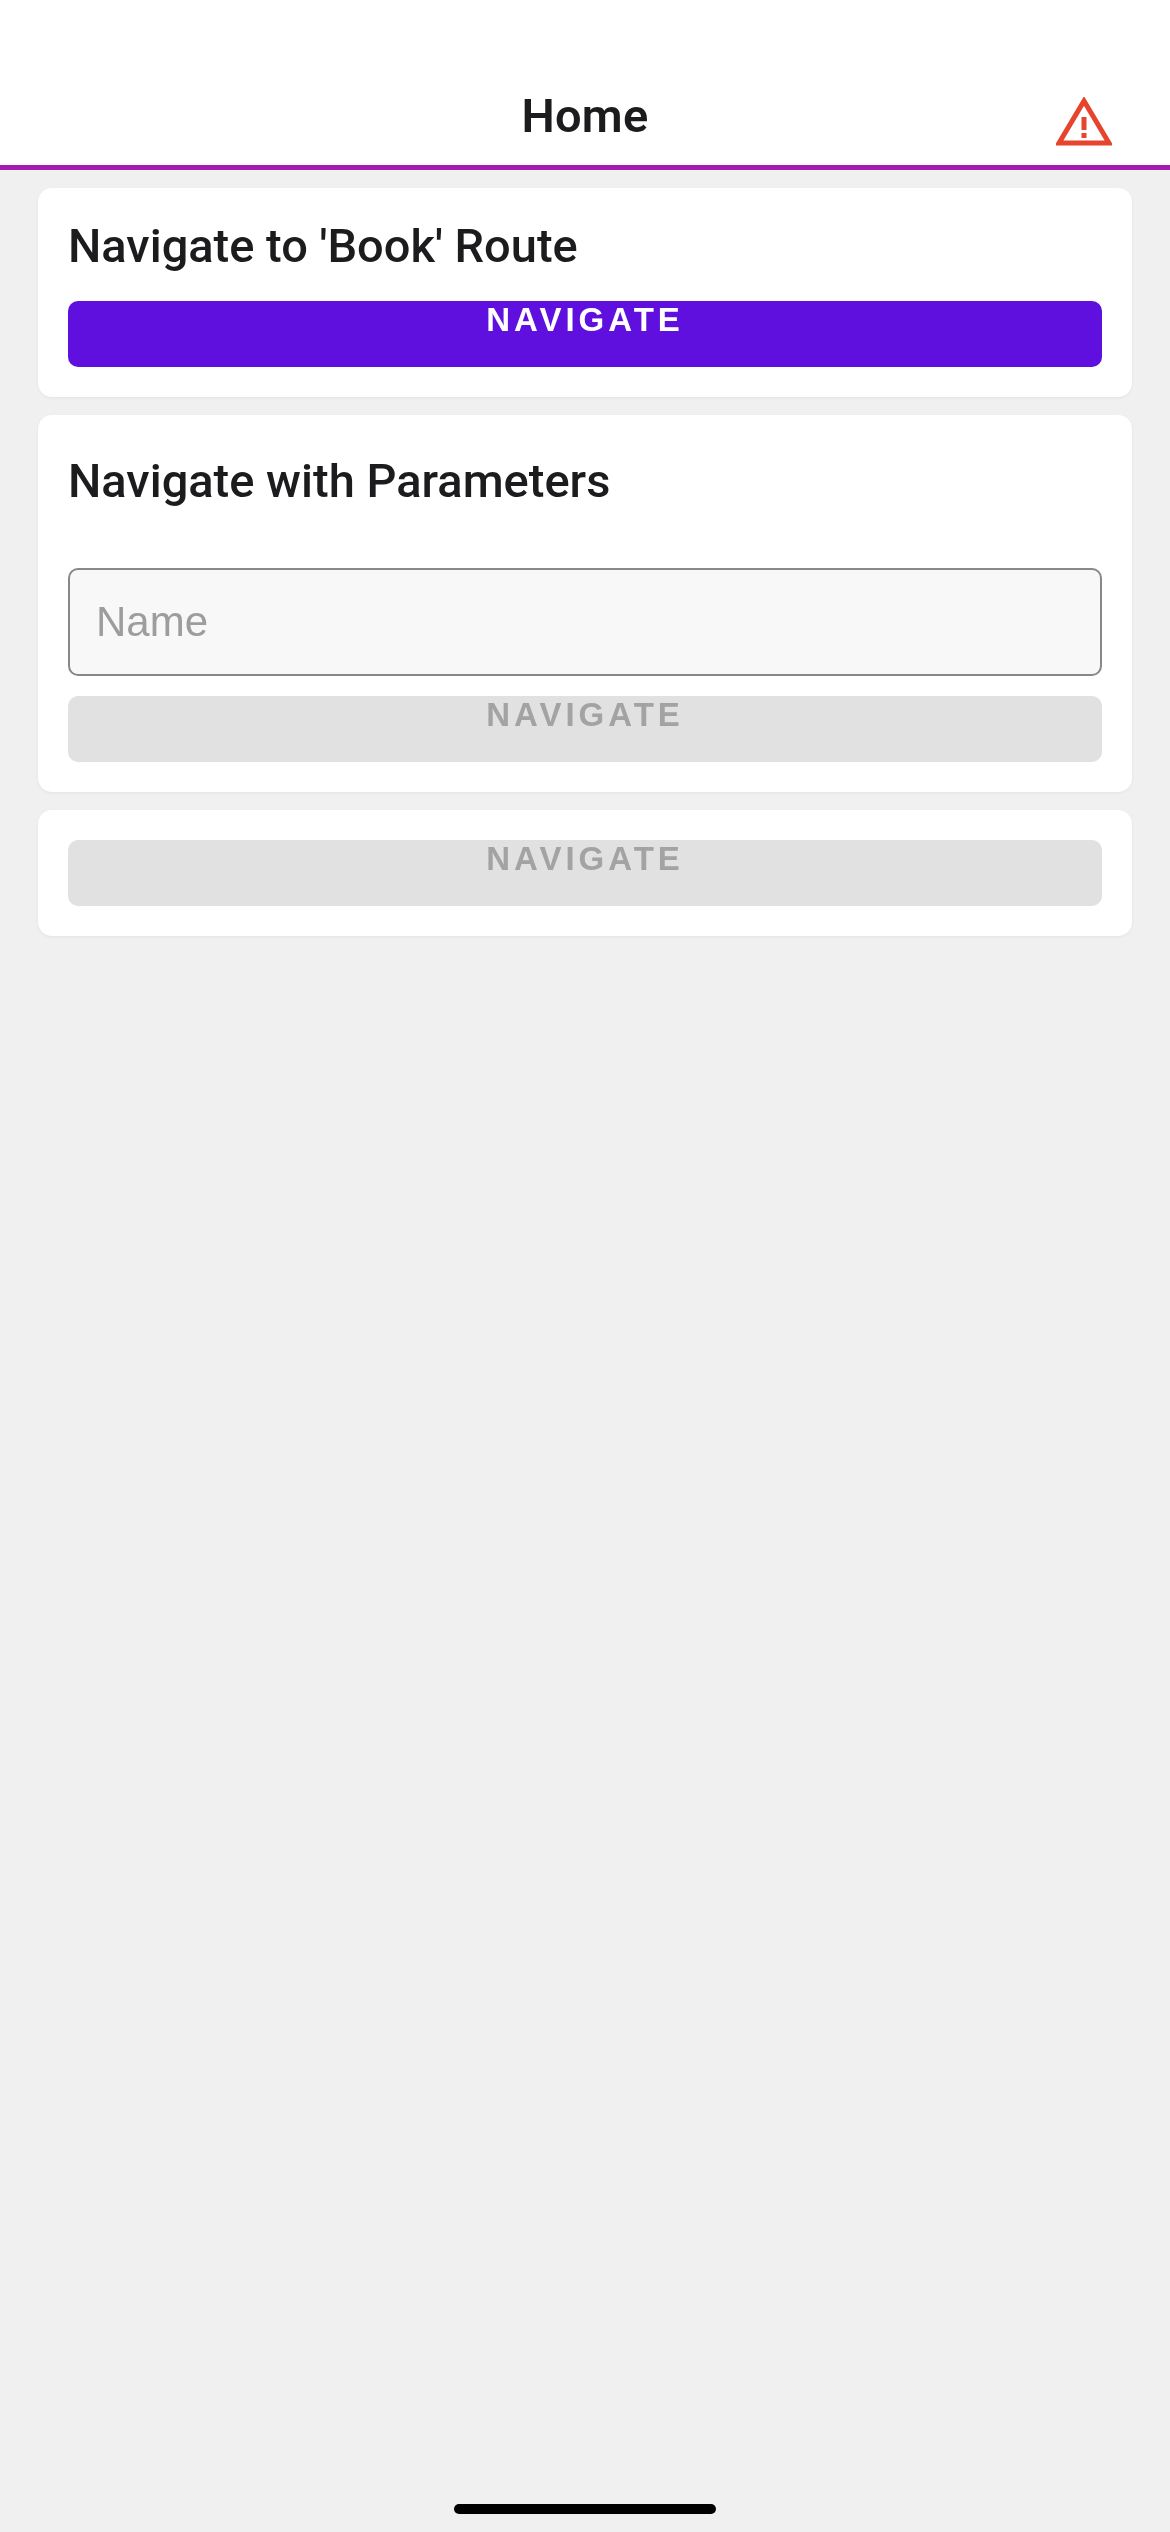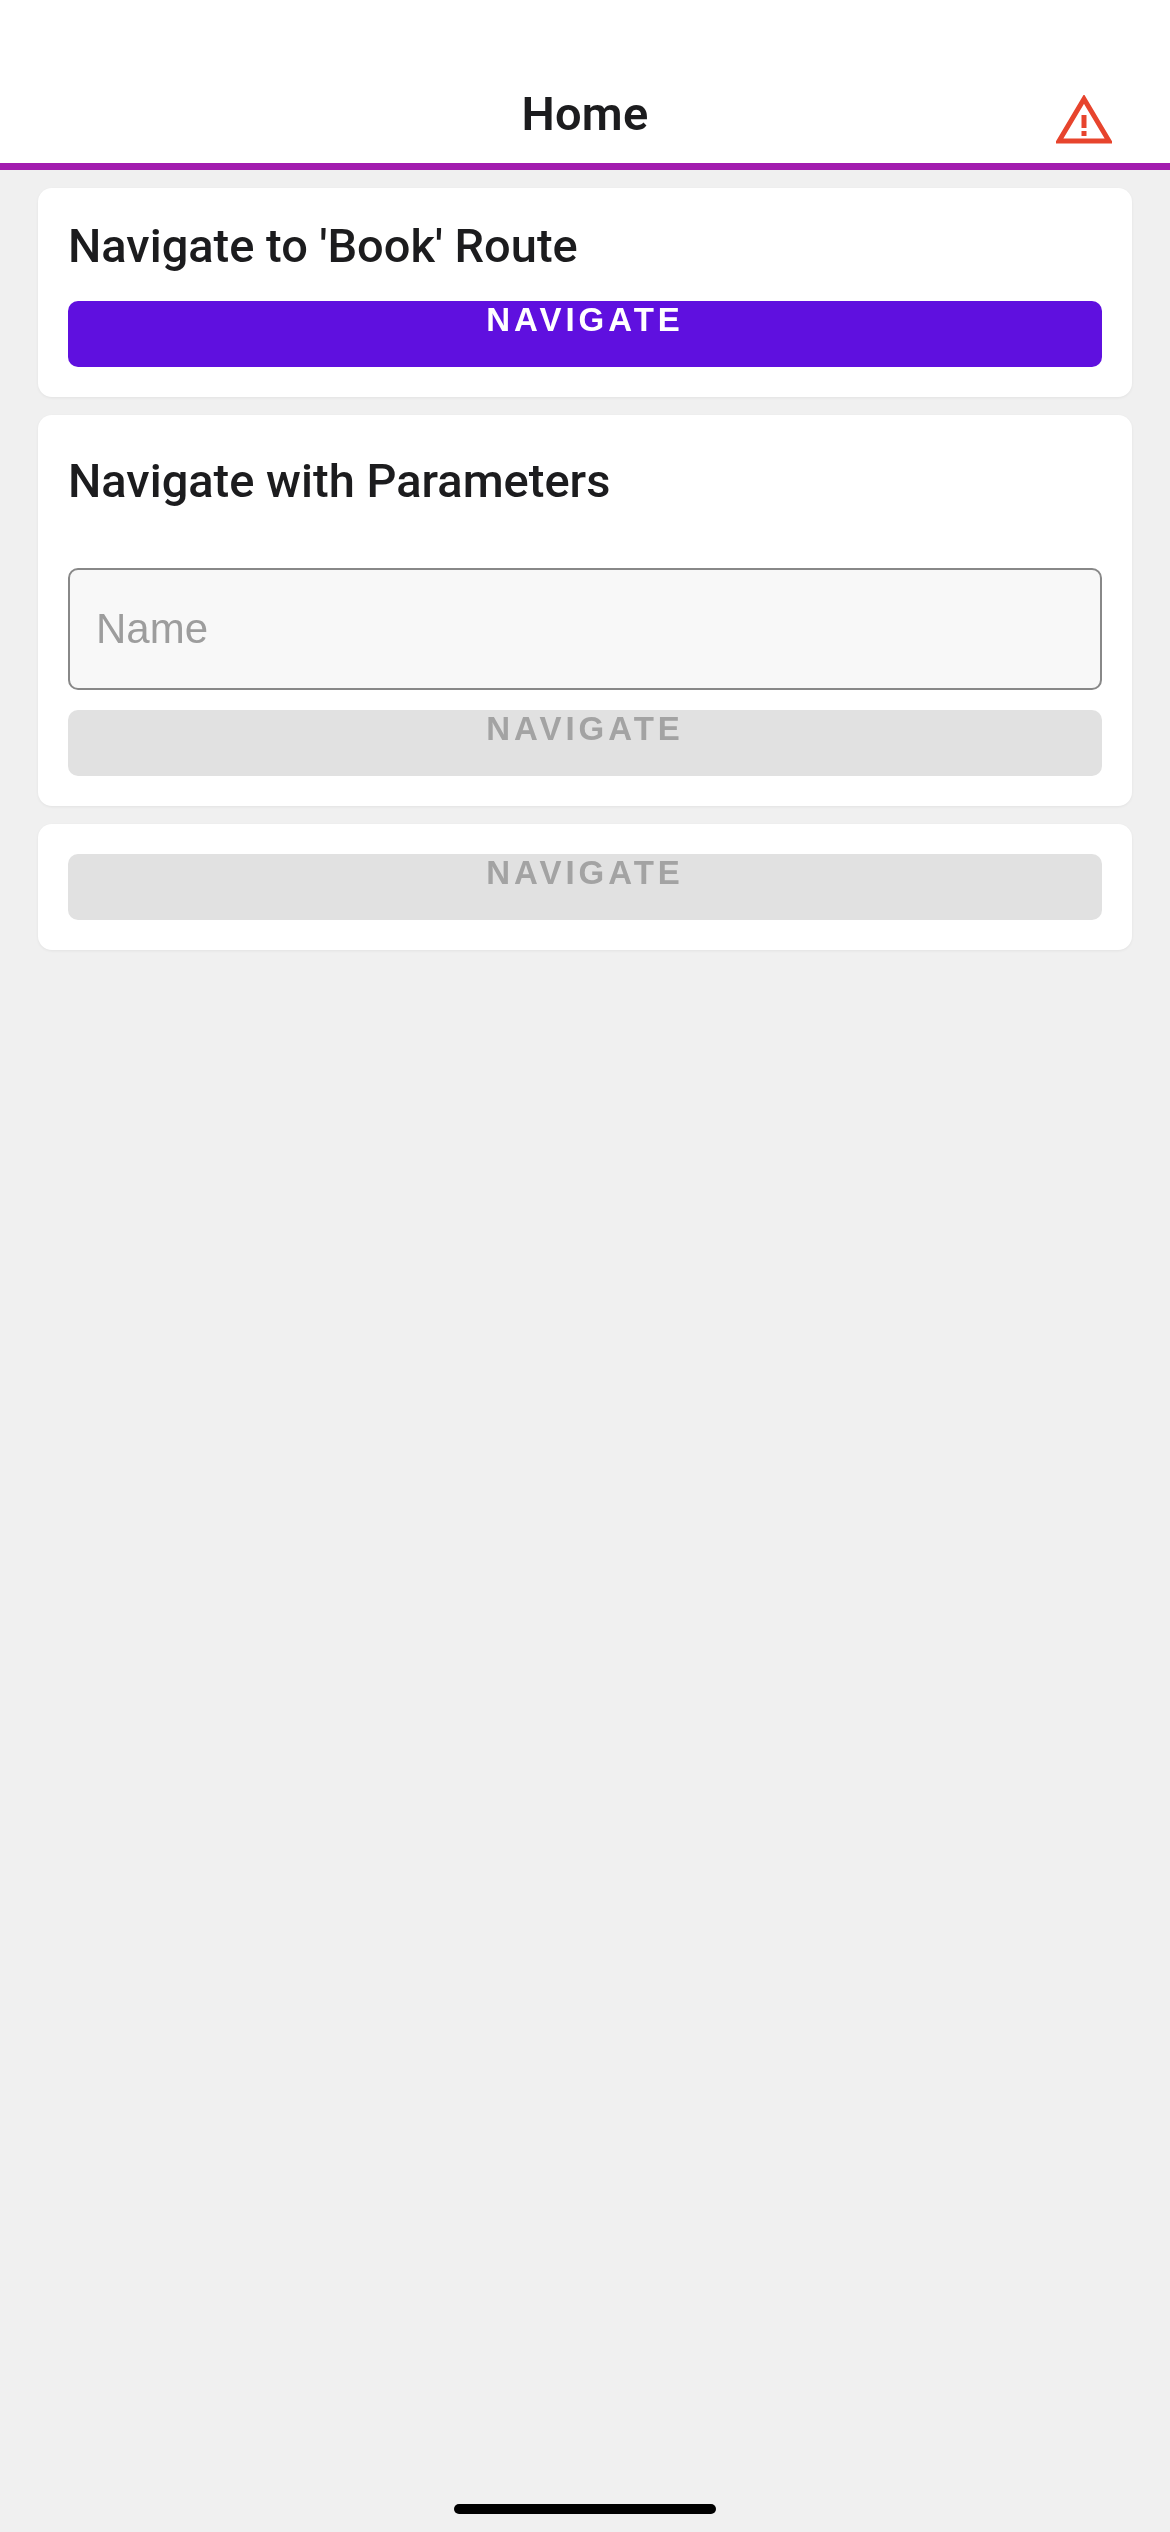--- a/index.html
+++ b/index.html
@@ -19,21 +19,21 @@
     width: 1170px;
     height: 2532px;
     position: relative;
     background: #f0f0f0;
     display: flex;
     flex-direction: column;
   }
   .nav-bar {
     height: 170px;
     background: #ffffff;
-    border-bottom: 7px solid #a21caf;
+    border-bottom: 5px solid #a21caf;
     display: flex;
     align-items: flex-end;
     justify-content: center;
     position: relative;
     padding-bottom: 22px;
   }
   .nav-title {
     font-size: 47px;
     font-weight: 600;
     color: #1c1c1e;
@@ -83,21 +83,21 @@
   .btn-primary {
     background: #5f10df;
     color: #ffffff;
   }
   .btn-disabled {
     background: #e1e1e1;
     color: #a3a3a3;
   }
   .text-input {
     width: 100%;
-    height: 122px;
+    height: 108px;
     background: #f8f8f8;
     border: 2px solid #888888;
     border-radius: 10px;
     padding: 0 26px;
     font-size: 42px;
     color: #1c1c1e;
     margin-bottom: 20px;
     outline: none;
   }
   .text-input::placeholder {

